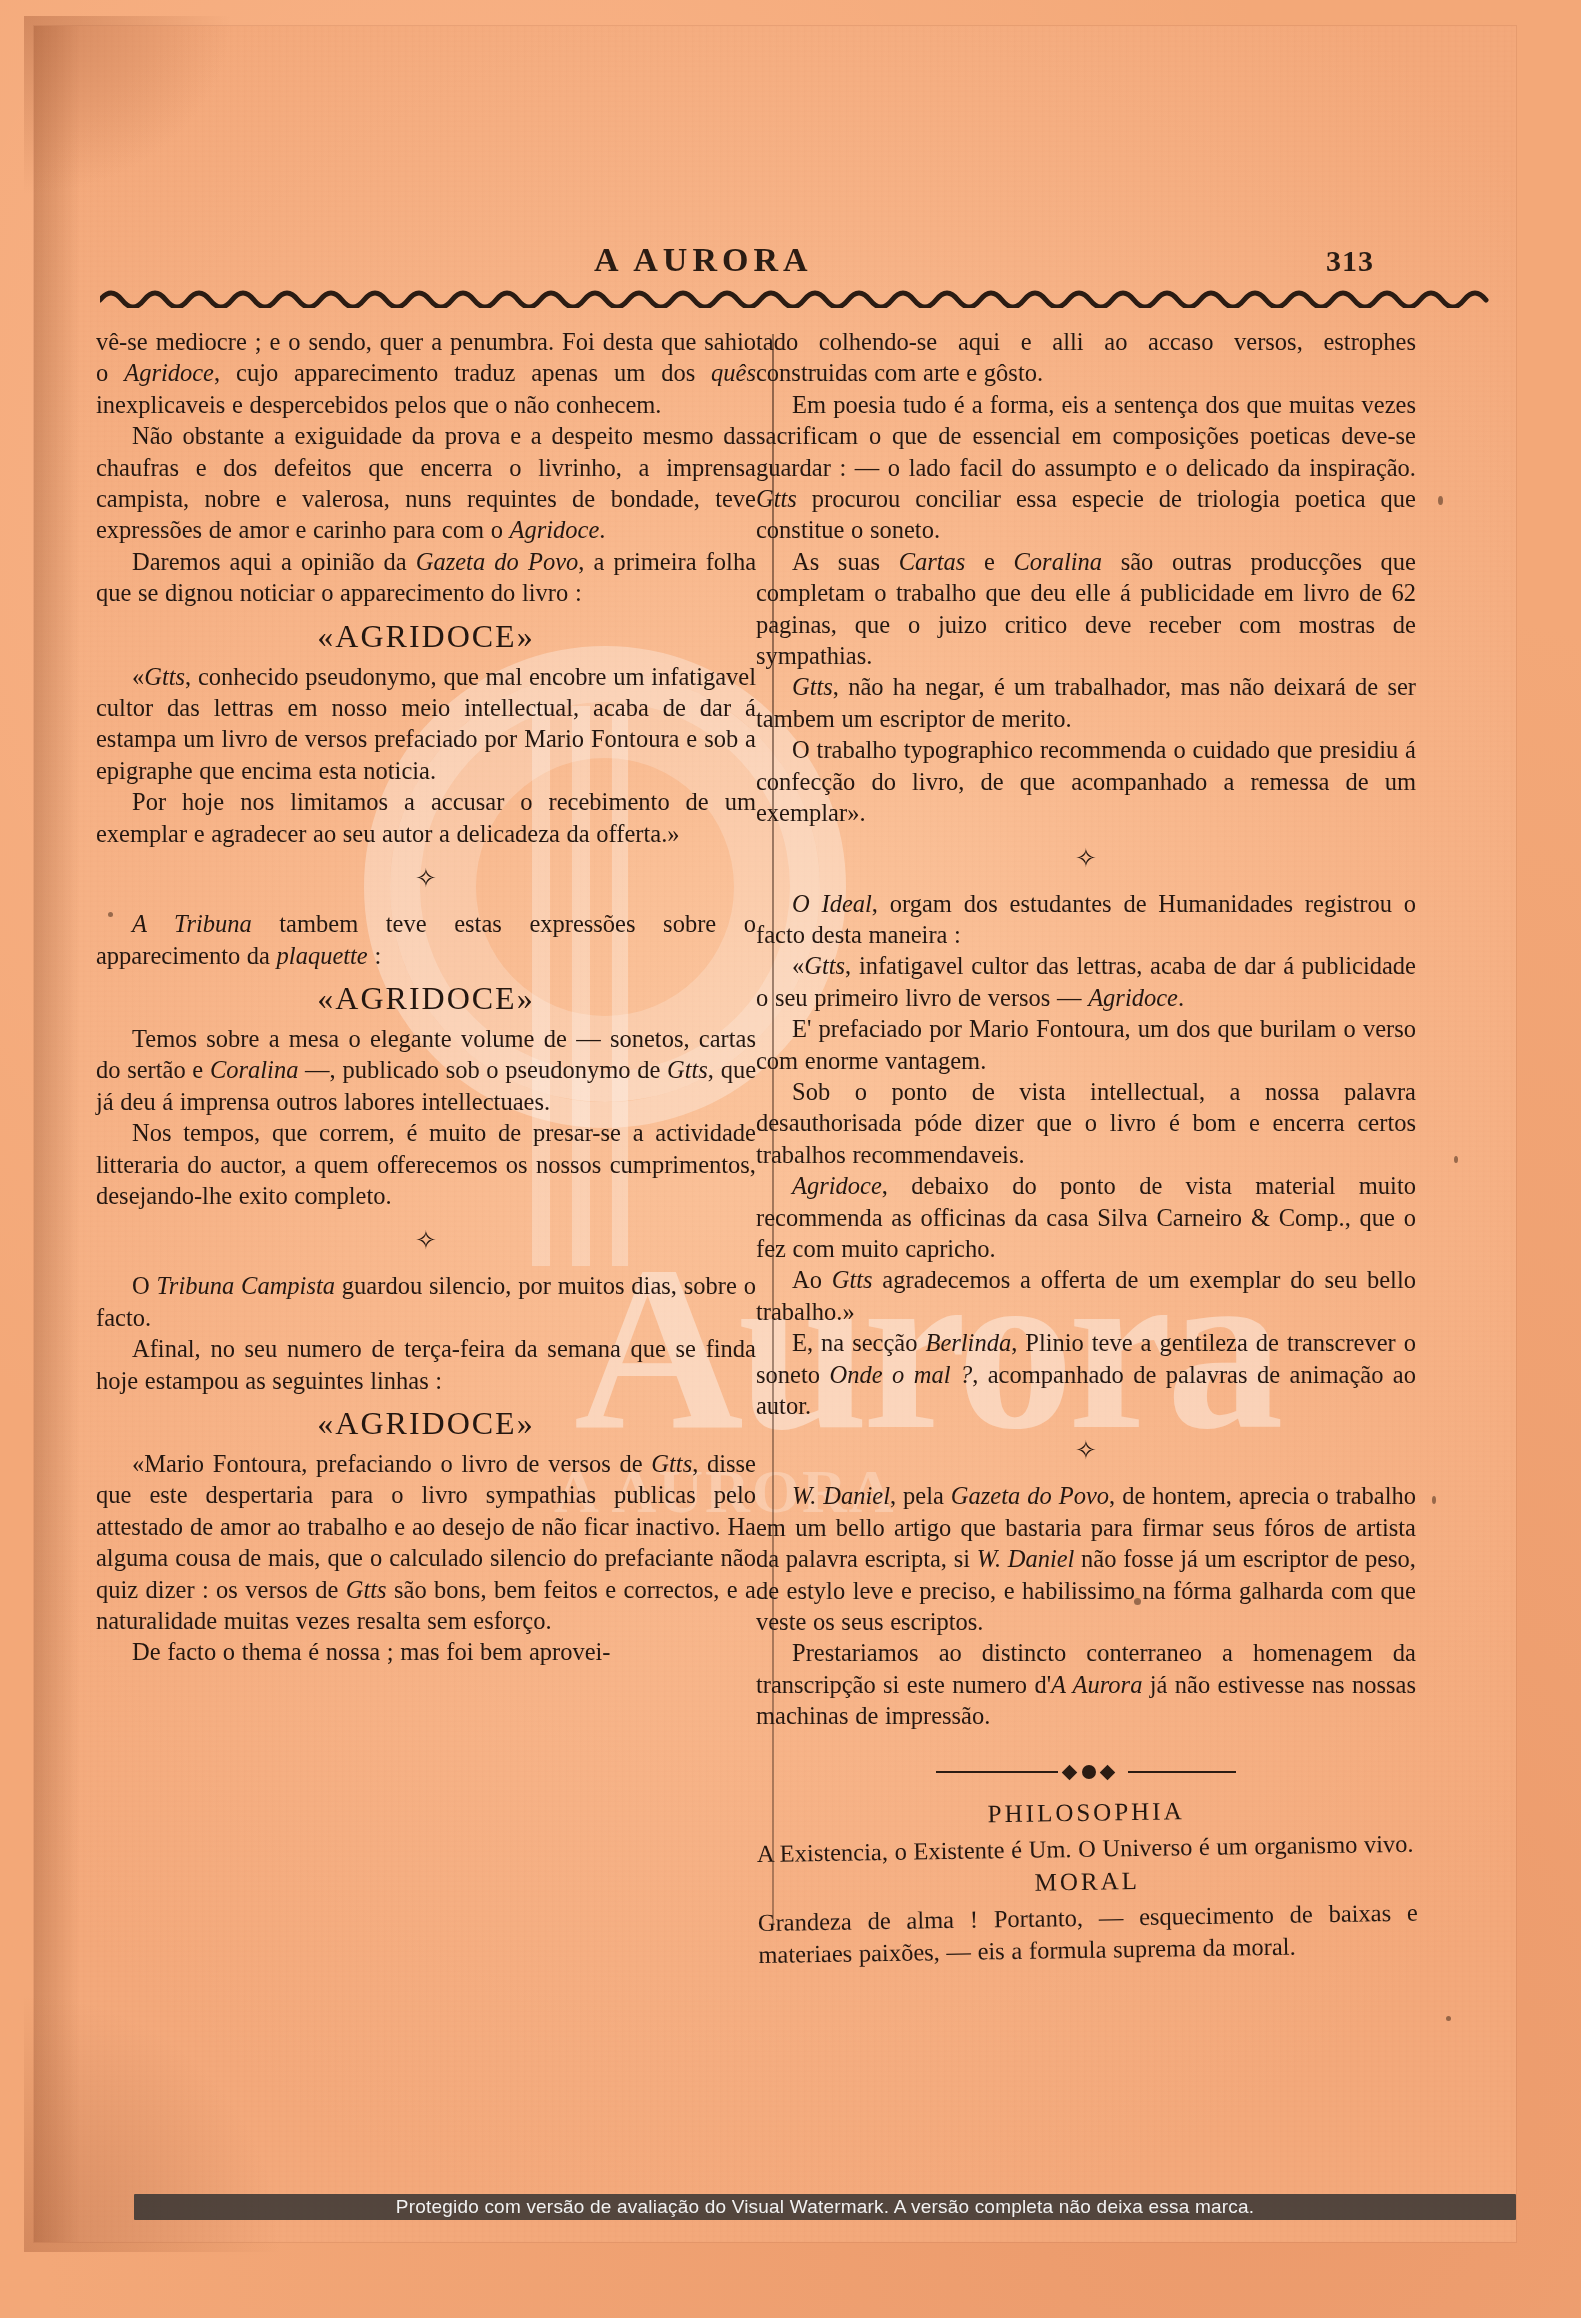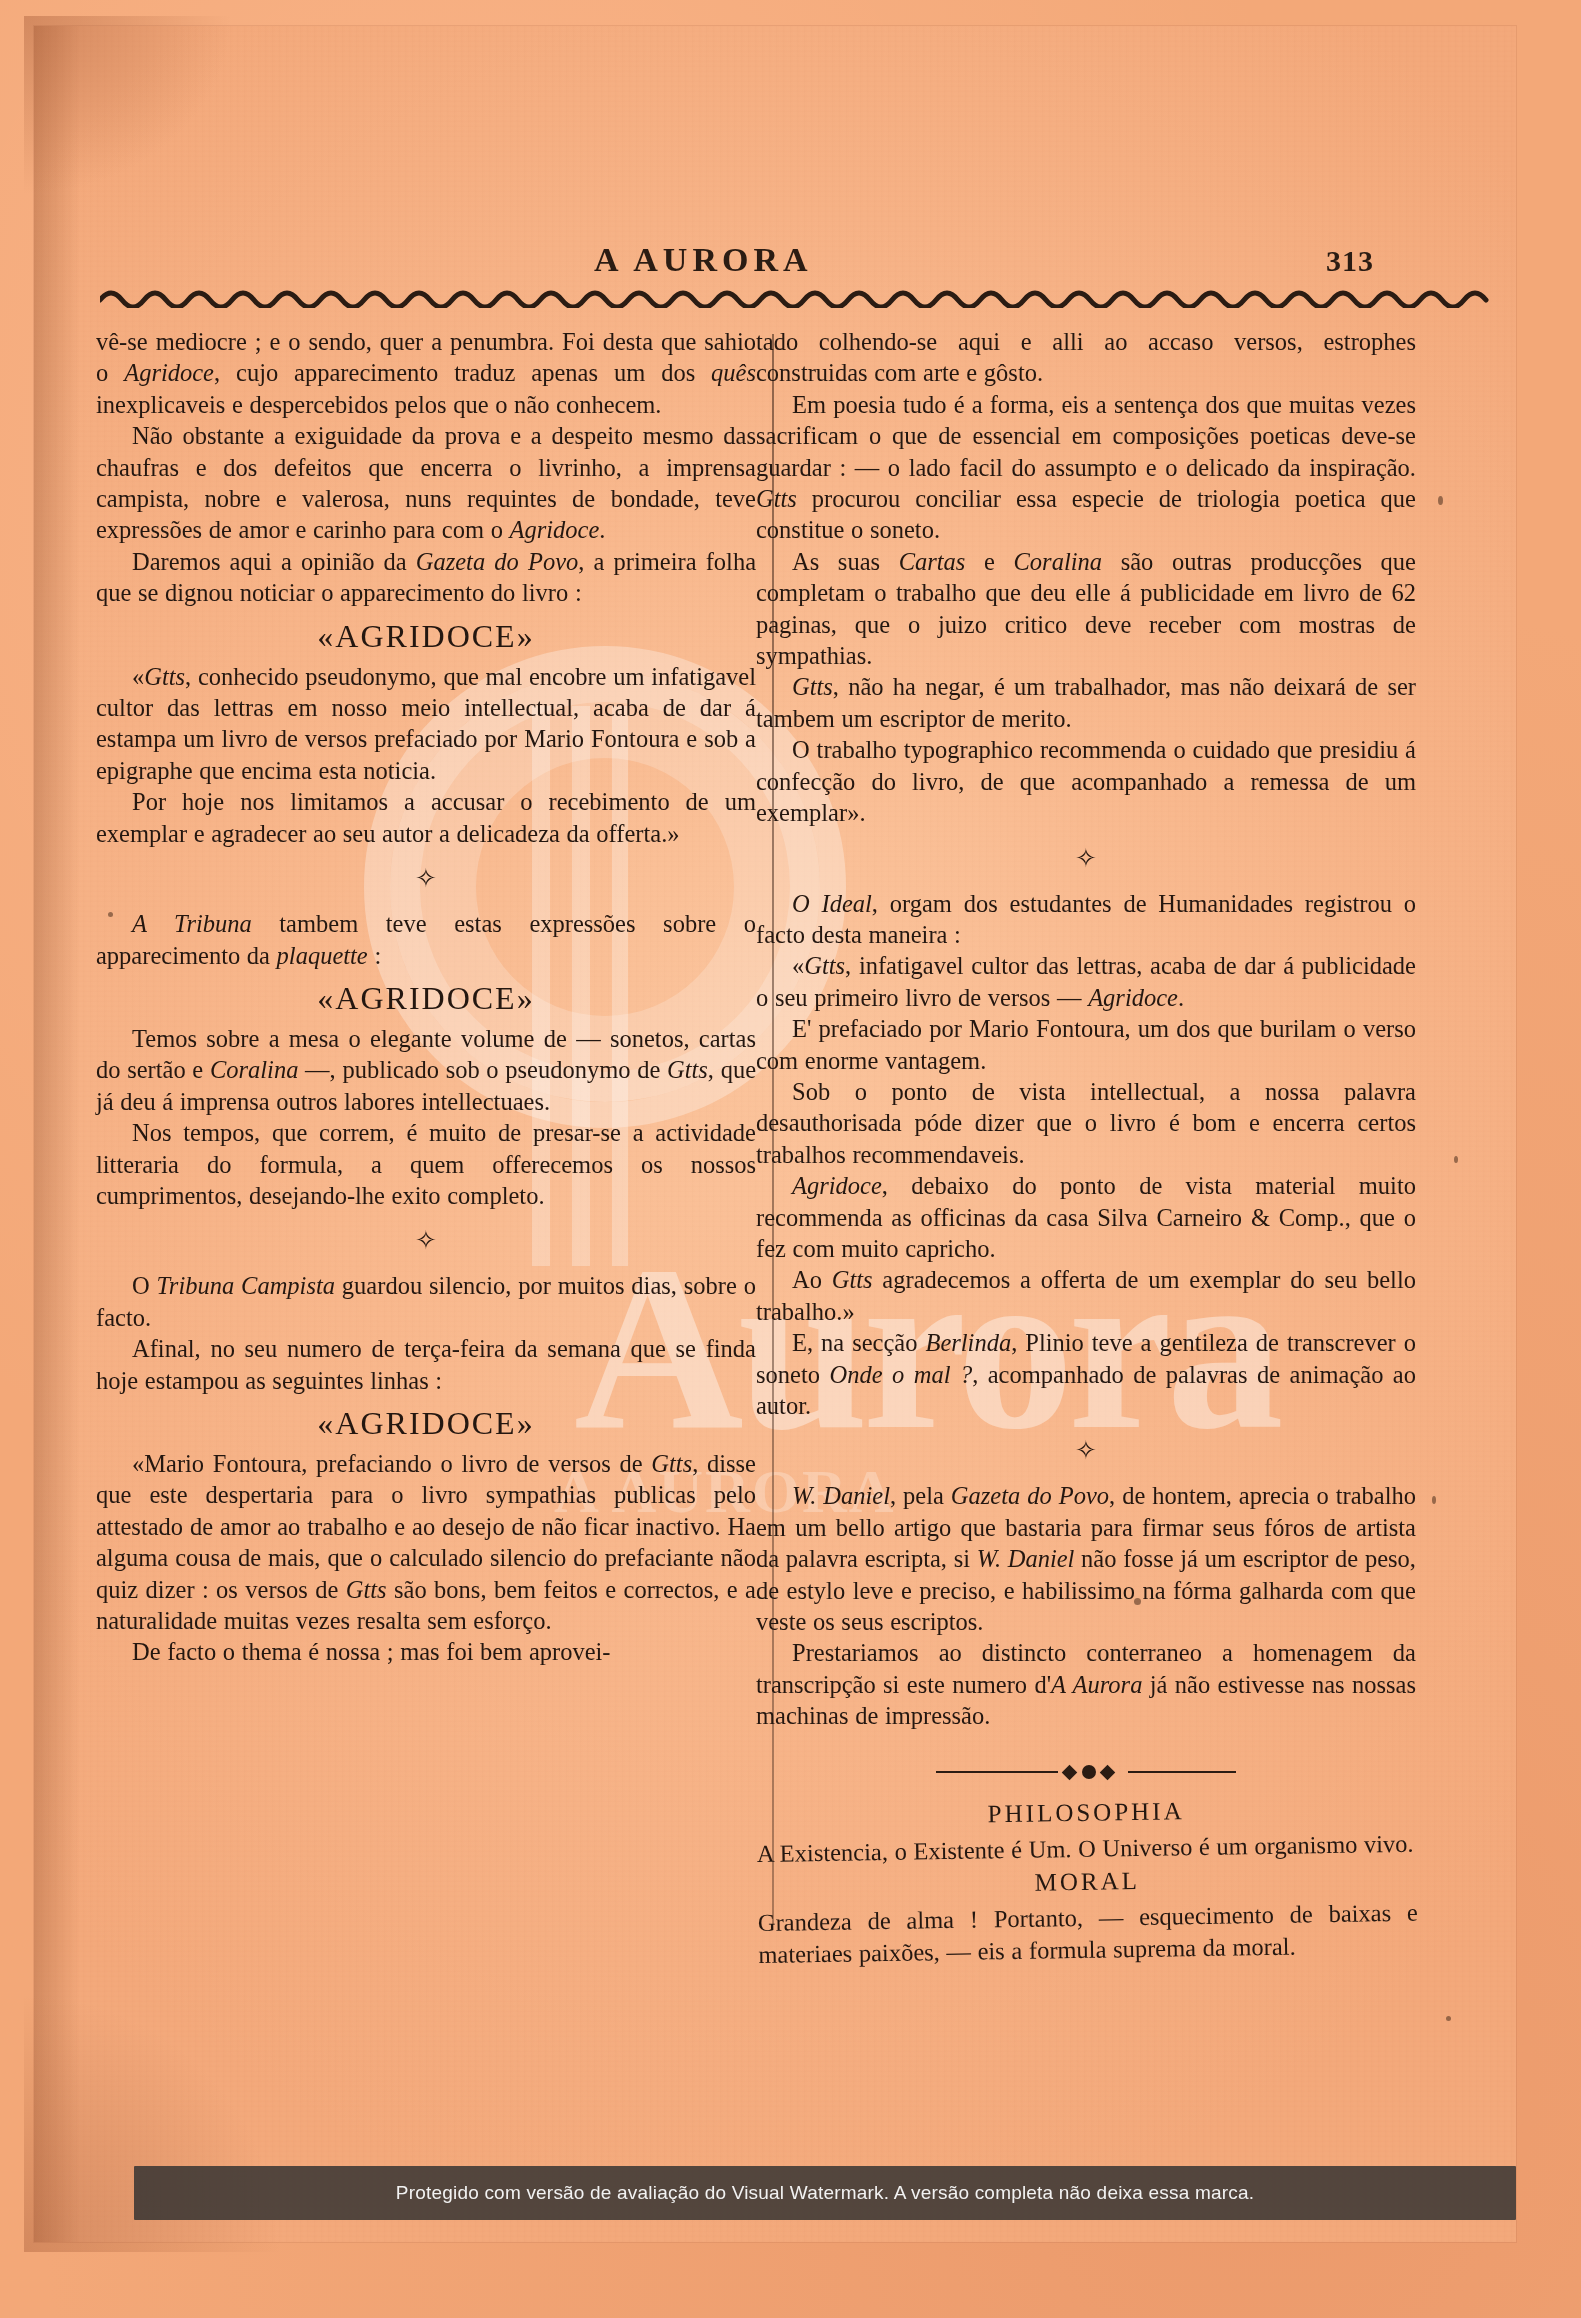--- a/index.html
+++ b/index.html
@@ -246,21 +246,21 @@
 
   
   #tail-block { transform: rotate(-0.9deg); transform-origin: left top; }
 
   
   #wm-notice {
     position: absolute;
     left: 100px;
     bottom: 22px;
     width: 1382px;
-    height: 54px;
+    height: 26px;
     background: rgba(48,48,48,0.82);
     display: flex;
     align-items: center;
     justify-content: center;
     border-radius: 1px;
   }
   #wm-notice-text {
     color: #f2f2f2;
     font-family: "Liberation Sans", sans-serif;
     font-size: 19px;
@@ -314,21 +314,21 @@
           <p class="para noindent">vê-se mediocre ; e o sendo, quer a penumbra. Foi desta que sahio o <span class="ital">Agridoce</span>, cujo apparecimento traduz apenas um dos <span class="ital">quês</span> inexplicaveis e despercebidos pelos que o não conhecem.</p>
           <p class="para">Não obstante a exiguidade da prova e a despeito mesmo das chaufras e dos defeitos que encerra o livrinho, a imprensa campista, nobre e valerosa, nuns requintes de bondade, teve expressões de amor e carinho para com o <span class="ital">Agridoce</span>.</p>
           <p class="para">Daremos aqui a opinião da <span class="ital">Gazeta do Povo</span>, a primeira folha que se dignou noticiar o apparecimento do livro :</p>
           <h4 class="subhead">«AGRIDOCE»</h4>
           <p class="para">«<span class="ital">Gtts</span>, conhecido pseudonymo, que mal encobre um infatigavel cultor das lettras em nosso meio intellectual, acaba de dar á estampa um livro de versos prefaciado por Mario Fontoura e sob a epigraphe que encima esta noticia.</p>
           <p class="para">Por hoje nos limitamos a accusar o recebimento de um exemplar e agradecer ao seu autor a delicadeza da offerta.»</p>
           <div class="sep-diamond">✧</div>
           <p class="para"><span class="ital">A Tribuna</span> tambem teve estas expressões sobre o apparecimento da <span class="ital">plaquette</span> :</p>
           <h4 class="subhead">«AGRIDOCE»</h4>
           <p class="para">Temos sobre a mesa o elegante volume de — sonetos, cartas do sertão e <span class="ital">Coralina</span> —, publicado sob o pseudonymo de <span class="ital">Gtts</span>, que já deu á imprensa outros labores intellectuaes.</p>
-          <p class="para">Nos tempos, que correm, é muito de presar-se a actividade litteraria do formula, a quem offerecemos os nossos cumprimentos, desejando-lhe exito completo.</p>
+          <p class="para">Nos tempos, que correm, é muito de presar-se a actividade litteraria do auctor, a quem offerecemos os nossos cumprimentos, desejando-lhe exito completo.</p>
           <div class="sep-diamond">✧</div>
           <p class="para">O <span class="ital">Tribuna Campista</span> guardou silencio, por muitos dias, sobre o facto.</p>
           <p class="para">Afinal, no seu numero de terça-feira da semana que se finda hoje estampou as seguintes linhas :</p>
           <h4 class="subhead">«AGRIDOCE»</h4>
           <p class="para">«Mario Fontoura, prefaciando o livro de versos de <span class="ital">Gtts</span>, disse que este despertaria para o livro sympathias publicas pelo attestado de amor ao trabalho e ao desejo de não ficar inactivo. Ha alguma cousa de mais, que o calculado silencio do prefaciante não quiz dizer : os versos de <span class="ital">Gtts</span> são bons, bem feitos e correctos, e a naturalidade muitas vezes resalta sem esforço.</p>
           <p class="para">De facto o thema é nossa ; mas foi bem aprovei-</p>
         </div>
 
       <div class="column" id="right-column">
           <p class="para noindent">tado colhendo-se aqui e alli ao accaso versos, estrophes construidas com arte e gôsto.</p>

